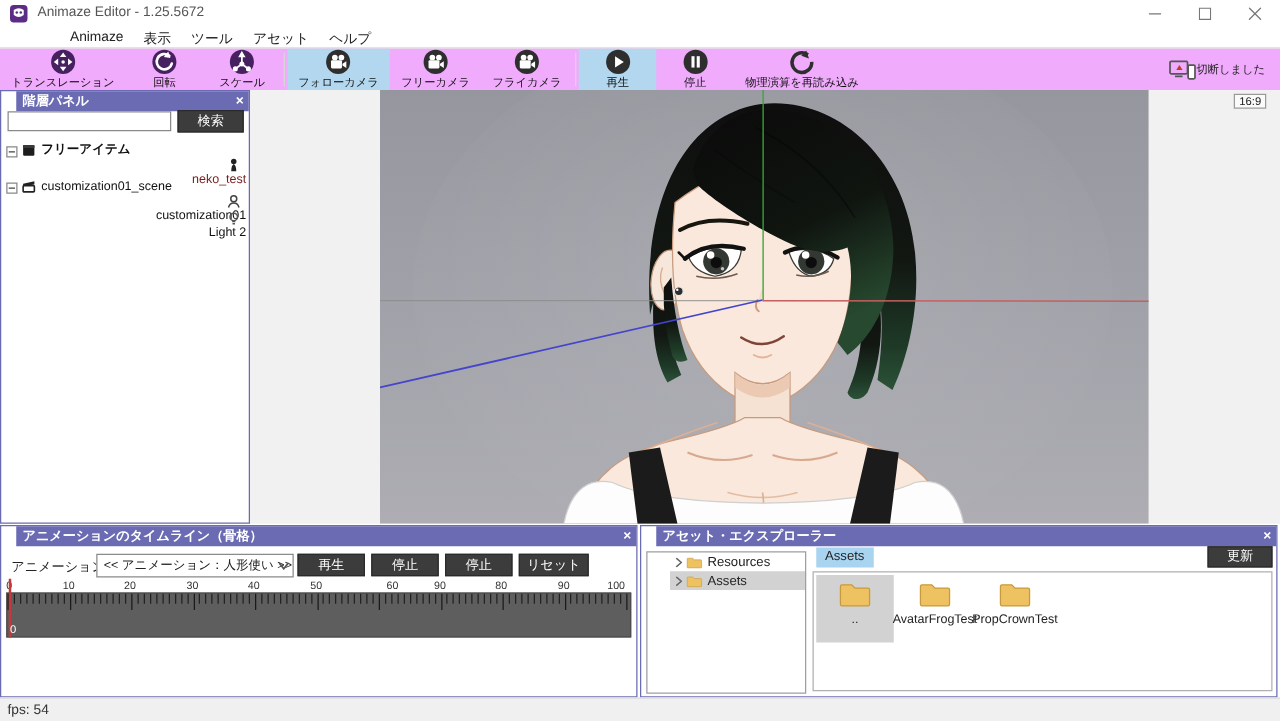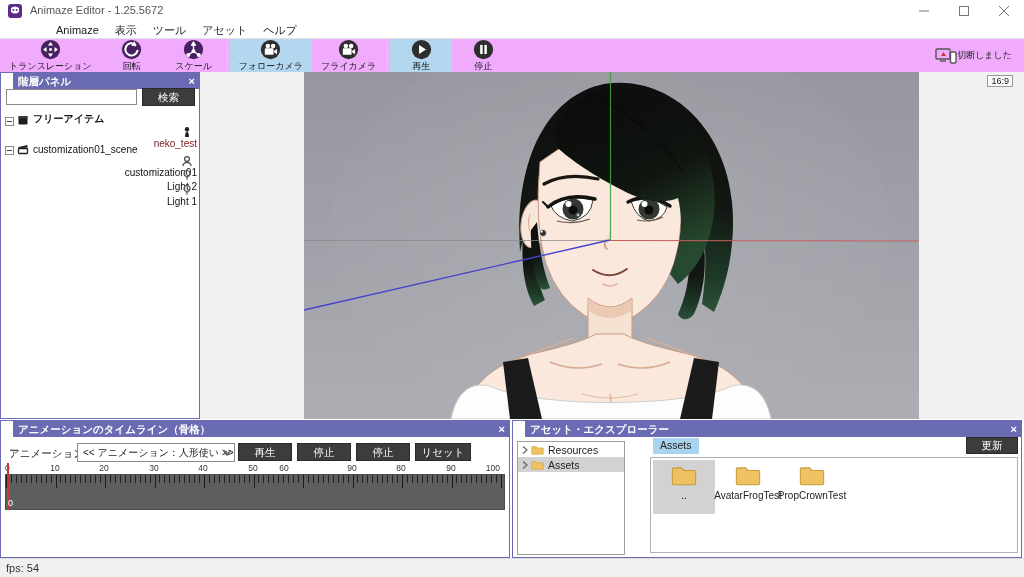--- a/index.html
+++ b/index.html
@@ -63,21 +63,21 @@
   .ruler-numbers span.first { transform:none; }
   .ruler-numbers span.last { transform:translateX(-100%); }
   .ruler-band { position:absolute; left:4px; top:53px; width:500px; height:36px; background:#5e5e5e; border:1px solid #4c4c4c; }
   .ruler-band .tick { position:absolute; top:0; width:1px; height:8px; background:#222; }
   .ruler-band .tick.major { height:13px; background:#1a1a1a; }
   .playhead { position:absolute; left:6px; top:42px; width:2px; height:47px; background:#c43a3a; }
   .playhead-label { position:absolute; left:7px; top:77px; font-size:9px; color:#fff; }
 
   
   .assets { left:512px; top:420px; width:510px; height:138px; }
-  .as-tree { position:absolute; left:4px; top:20px; width:108px; height:114px; border:1px solid #9e9e9e; background:#fff; overflow:hidden; }
+  .as-tree { position:absolute; left:4px; top:20px; width:128px; height:114px; border:1px solid #9e9e9e; background:#fff; overflow:hidden;padding-left:18px; }
   .as-row { display:flex; align-items:center; height:15px; font-size:10.5px; padding-left:4px; white-space:nowrap; }
   .as-row.selected { background:#d2d2d2; }
   .as-row .chev { margin-right:3px; flex:none; }
   .as-row .ficon { margin-right:4px; flex:none; }
   .as-tab { position:absolute; left:140px; top:17px; height:16px; background:#a9d4f0; font-size:10.5px; line-height:15px; padding:0 7px; }
   .refresh-btn { position:absolute; right:3px; top:16px; width:52px; height:17px; background:#3c3c3c; color:#fff; border:1px solid #2a2a2a; font-size:10.5px; line-height:15px; text-align:center; }
   .as-content { position:absolute; left:137px; top:36px; right:3px; bottom:4px; border:1px solid #b0b0b0; background:#fff; display:flex; align-items:flex-start; padding:2px; }
   .folder-cell { width:62px; height:54px; display:flex; flex-direction:column; align-items:center; justify-content:flex-start; padding-top:4px; margin-right:2px; }
   .folder-cell.selected { background:#d2d2d2; }
   .folder-cell .flabel { font-size:10px; margin-top:4px; white-space:nowrap; }
@@ -179,37 +179,56 @@
     <div class="tool-btn">
       <svg class="glyph" viewBox="0 0 24 24">
           <circle cx="12" cy="12" r="11" fill="#2e2e2e"></circle>
           <g fill="#fff">
             <circle cx="9" cy="8" r="2.6"></circle>
             <circle cx="15" cy="8" r="2.6"></circle>
             <rect x="5.5" y="10.5" width="10" height="7.5" rx="1"></rect>
             <path d="M16 13.8 L19.5 11.5 V17.5 L16 15.2 Z"></path>
           </g>
         </svg>
+      <span class="tlabel">フリーカメラ</span>
+    </div>
+    <div class="tool-btn">
+      <svg class="glyph" viewBox="0 0 24 24">
+          <circle cx="12" cy="12" r="11" fill="#2e2e2e"></circle>
+          <g fill="#fff">
+            <circle cx="9" cy="8" r="2.6"></circle>
+            <circle cx="15" cy="8" r="2.6"></circle>
+            <rect x="5.5" y="10.5" width="10" height="7.5" rx="1"></rect>
+            <path d="M16 13.8 L19.5 11.5 V17.5 L16 15.2 Z"></path>
+          </g>
+        </svg>
       <span class="tlabel">フライカメラ</span>
     </div>
     <div class="tb-sep"></div>
     <div class="tool-btn active">
       <svg class="glyph" viewBox="0 0 24 24">
           <circle cx="12" cy="12" r="11" fill="#2e2e2e"></circle>
           <path d="M9.2 6.8 L17.2 12 L9.2 17.2 Z" fill="#fff"></path>
         </svg>
       <span class="tlabel">再生</span>
     </div>
     <div class="tool-btn">
       <svg class="glyph" viewBox="0 0 24 24">
           <circle cx="12" cy="12" r="11" fill="#2e2e2e"></circle>
           <rect x="8.2" y="6.8" width="2.8" height="10.4" fill="#fff"></rect>
           <rect x="13" y="6.8" width="2.8" height="10.4" fill="#fff"></rect>
         </svg>
       <span class="tlabel">停止</span>
+    </div>
+    <div class="tool-btn">
+      <svg class="glyph" viewBox="0 0 24 24">
+          <path d="M17.5 5.5 A9 9 0 1 0 21 12" fill="none" stroke="#2e2e2e" stroke-width="3.2"></path>
+          <path d="M16 1.5 L18.5 9 L11.5 6.5 Z" fill="#2e2e2e"></path>
+        </svg>
+      <span class="tlabel">物理演算を再読み込み</span>
     </div>
     <div class="tb-spacer"></div>
     <div class="disconnect">
       <svg width="22" height="20" viewBox="0 0 22 20">
           <rect x="1" y="3" width="14" height="10" rx="1" fill="none" stroke="#555" stroke-width="1.4"></rect>
           <path d="M5 15 h6" stroke="#555" stroke-width="1.4"></path>
           <path d="M6 10 L8.5 6 L11 10 Z" fill="#c0392b"></path>
           <rect x="15.5" y="6" width="5.5" height="11" rx="1" fill="#fff" stroke="#555" stroke-width="1.4"></rect>
         </svg>
       <span class="tlabel">切断しました</span>
@@ -253,27 +272,20 @@
             <path d="M1.8 11 C2.4 8.4 4 7.3 6 7.3 C8 7.3 9.6 8.4 10.2 11" fill="none" stroke="#444" stroke-width="1.2"></path>
           </svg>
         <span style="color: rgb(17, 17, 17);">customization01</span>
       </div>
       <div class="tree-row child">
         <svg class="ticon" viewBox="0 0 12 12">
             <circle cx="6" cy="4.5" r="3" fill="none" stroke="#555" stroke-width="1.2"></circle>
             <path d="M4.7 8.3 h2.6 M5 10 h2" stroke="#555" stroke-width="1.1"></path>
           </svg>
         <span style="color: rgb(17, 17, 17);">Light 2</span>
-      </div>
-      <div class="tree-row child">
-        <svg class="ticon" viewBox="0 0 12 12">
-            <circle cx="6" cy="4.5" r="3" fill="none" stroke="#555" stroke-width="1.2"></circle>
-            <path d="M4.7 8.3 h2.6 M5 10 h2" stroke="#555" stroke-width="1.1"></path>
-          </svg>
-        <span style="color: rgb(17, 17, 17);">Light 1</span>
       </div>
     </div>
   </div>
 
   <div class="viewport">
     <div class="render-area">
       <svg width="615" height="347" viewBox="0 0 615 347">
         <defs>
           <linearGradient id="bgG" x1="0" y1="0" x2="0" y2="1">
             <stop offset="0" stop-color="#96969e"></stop>
@@ -382,21 +394,21 @@
     <div class="tl-btn" style="left:296px; width:54px;">停止</div>
     <div class="tl-btn" style="left:355px; width:54px;">停止</div>
     <div class="tl-btn" style="left:414px; width:56px;">リセット</div>
     <div class="ruler-numbers">
         <span class="first" style="left: 0px;">0</span>
         <span style="left: 50px;">10</span>
         <span style="left: 99px;">20</span>
         <span style="left: 149px;">30</span>
         <span style="left: 198px;">40</span>
         <span style="left: 248px;">50</span>
-        <span style="left: 279px;">60</span>
+        <span style="left: 309px;">60</span>
         <span style="left: 347px;">90</span>
         <span style="left: 396px;">80</span>
         <span style="left: 446px;">90</span>
         <span class="last" style="left: 495px;">100</span>
       </div>
     <div class="ruler-band">
         <div class="tick major" style="left: 0px;"></div>
         <div class="tick" style="left: 5px;"></div>
         <div class="tick" style="left: 10px;"></div>
         <div class="tick" style="left: 15px;"></div>

